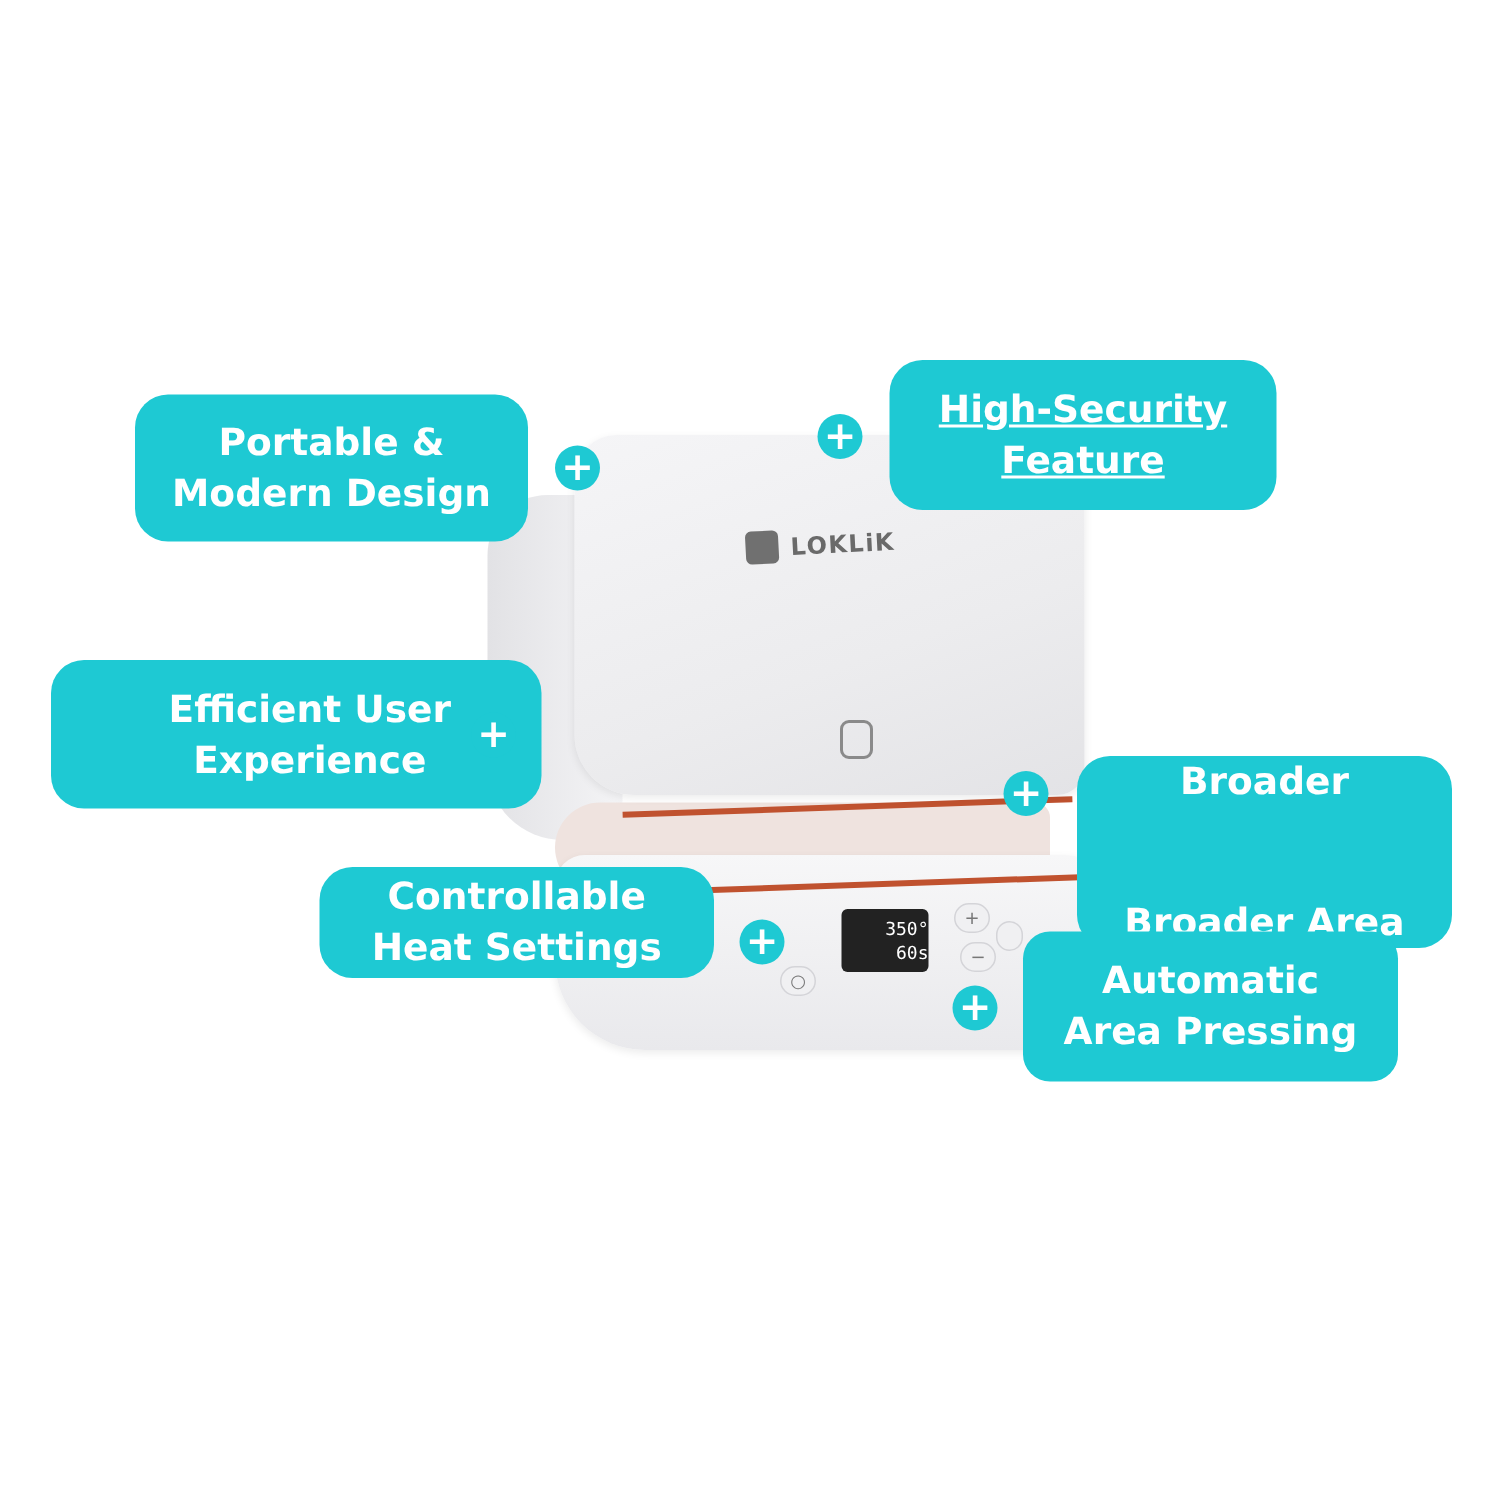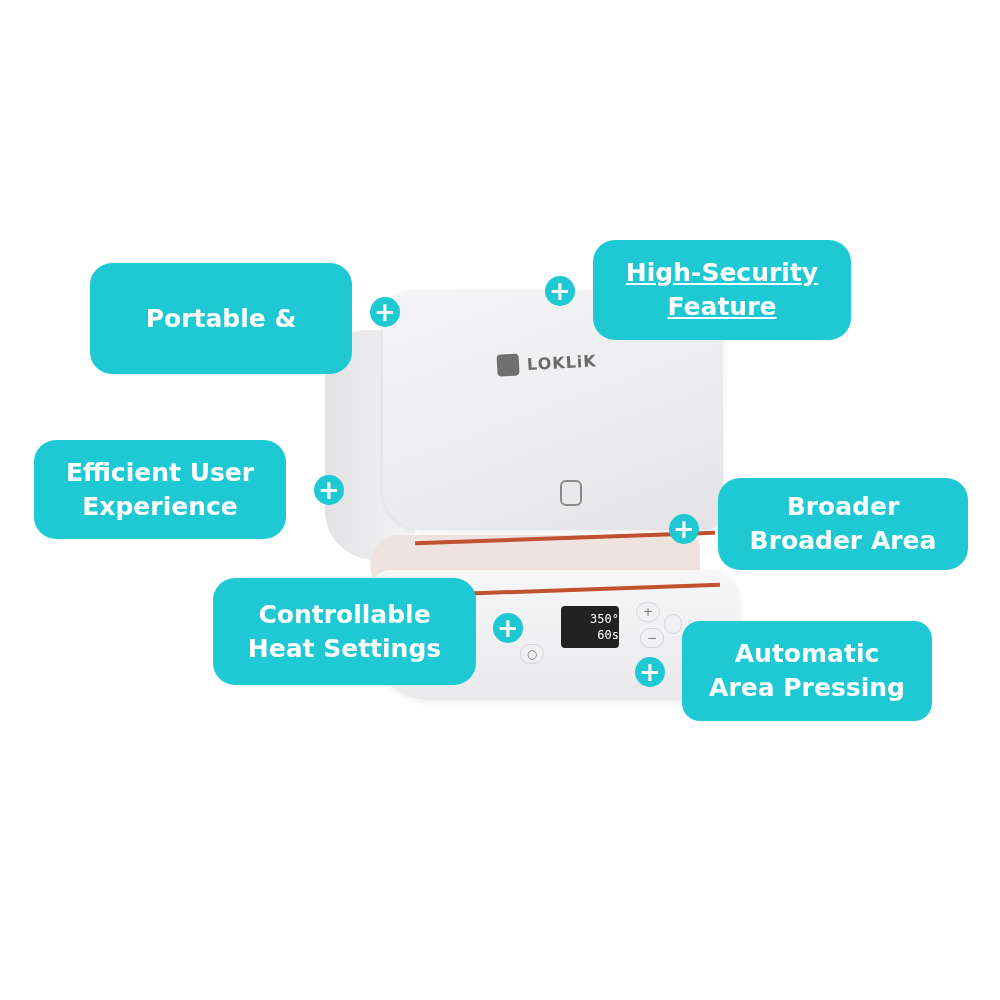--- a/index.html
+++ b/index.html
@@ -38,44 +38,45 @@
   <div class="screen">
     <div>350°</div>
     <div>60s</div>
   </div>
   <div class="btn" style="left:636px;top:602px;">+</div>
   <div class="btn" style="left:640px;top:628px;">−</div>
   <div class="btn" style="left:520px;top:644px;">○</div>
   <div class="btn" style="left:664px;top:614px;width:16px;"></div>
 </div>
 
-<div class="label" style="left:90px;top:263px;width:262px;height:111px;">
+<div class="label" style="left:90px;top:263px;width:262px;height:98px;">
   <span>Portable &amp;</span>
+  <span>Modern Design</span>
 </div>
 <div class="plus" style="left:370px;top:297px;">+</div>
 
 <div class="label" style="left:593px;top:240px;width:258px;height:100px;text-decoration:underline;">
   <span>High-Security</span>
   <span>Feature</span>
 </div>
 <div class="plus" style="left:545px;top:276px;">+</div>
 
-<div class="label" style="left:34px;top:440px;width:252px;height:99px;">
+<div class="label" style="left:34px;top:440px;width:309px;height:99px;padding-left:18px;">
   <span>Efficient User</span>
   <span>Experience</span>
 </div>
 <div class="plus" style="left:314px;top:475px;">+</div>
 
-<div class="label" style="left:718px;top:478px;width:250px;height:92px;">
+<div class="label" style="left:718px;top:504px;width:250px;height:128px;justify-content:space-between;">
   <span>Broader</span>
   <span>Broader Area</span>
 </div>
 <div class="plus" style="left:669px;top:514px;">+</div>
 
-<div class="label" style="left:213px;top:578px;width:263px;height:107px;">
+<div class="label" style="left:213px;top:578px;width:263px;height:74px;">
   <span>Controllable</span>
   <span>Heat Settings</span>
 </div>
 <div class="plus" style="left:493px;top:613px;">+</div>
 
 <div class="label" style="left:682px;top:621px;width:250px;height:100px;border-radius:18px;">
   <span>Automatic</span>
   <span>Area Pressing</span>
 </div>
 <div class="plus" style="left:635px;top:657px;">+</div>

